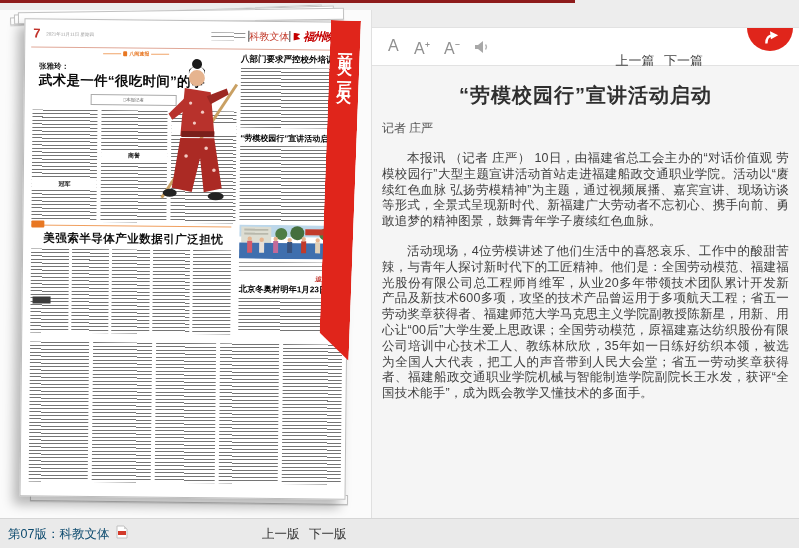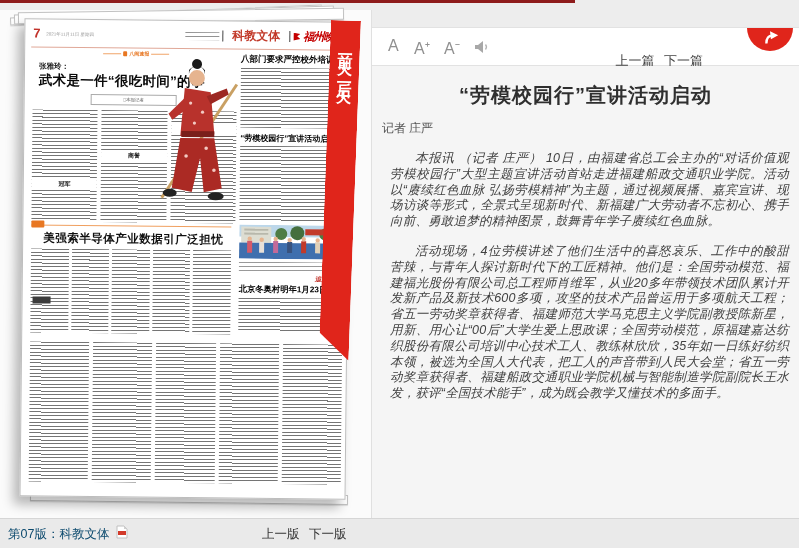--- a/index.html
+++ b/index.html
@@ -28,22 +28,22 @@
   
   .paper{position:absolute;left:22px;top:20px;width:326px;height:478px;background:#fff;
          border:1px solid #bdbdbd;transform:rotate(.6deg);z-index:2;
          box-shadow:-6px 8px 12px rgba(0,0,0,.28);box-sizing:border-box;cursor:pointer;}
   .np-header{position:absolute;left:8px;top:5px;right:6px;height:20px;}
   .np-pageno{position:absolute;left:0;top:1px;font-size:13px;font-weight:bold;color:#c2332b;}
   .np-date{position:absolute;left:13px;top:7px;font-size:4.5px;color:#9a9a9a;white-space:nowrap;}
   .np-right{position:absolute;right:0;top:2px;display:flex;align-items:center;gap:3px;}
   .np-tiny-greek{width:34px;height:8px;
      background:repeating-linear-gradient(180deg,rgba(120,120,120,.8) 0,rgba(120,120,120,.8) 1px,transparent 1px,transparent 4px);}
-  .np-bracket{border-left:1px solid #444;border-right:1px solid #444;padding:0 9px;
-              font-size:12px;font-weight:bold;color:#c23a2a;line-height:11px;height:11px;}
+  .np-bracket{border-left:1px solid #444;border-right:1px solid #444;padding:0 0;
+              font-size:10px;font-weight:normal;color:#c23a2a;line-height:11px;height:11px;}
   .flag-icon{width:7px;height:8px;background:#c40000;
              clip-path:polygon(0 0,100% 15%,55% 45%,100% 80%,0 100%,0 0);}
   .np-masthead{font-size:11px;font-weight:bold;font-style:italic;color:#c40000;
                font-family:"DejaVu Serif",serif;letter-spacing:-1px;}
   .np-rule{position:absolute;left:6px;right:6px;top:27px;height:1px;background:#e0a898;}
 
   
   .greek{background:repeating-linear-gradient(180deg,rgba(70,70,70,.75) 0,rgba(70,70,70,.75) 1px,transparent 1px,transparent 3.5px);}
   .greek-light{background:repeating-linear-gradient(180deg,rgba(110,110,110,.7) 0,rgba(110,110,110,.7) 1px,transparent 1px,transparent 4px);}
 
@@ -106,22 +106,22 @@
   .speaker{position:absolute;left:102px;top:12px;cursor:pointer;}
   .art-nav{position:absolute;right:96px;top:24px;font-size:13px;color:#444;}
   .art-nav span{cursor:pointer;margin-left:6px;}
   .reader-logo{position:absolute;right:6px;top:0;width:46px;height:23px;background:#e0251b;
                border-radius:0 0 23px 23px;cursor:pointer;display:flex;justify-content:center;}
   .article-area{position:absolute;left:372px;top:66px;width:427px;height:452px;background:#f5f5f5;
                 box-sizing:border-box;padding:16px 10px 0 10px;}
   .article-title{margin:0;text-align:center;font-size:20px;font-weight:bold;color:#2f2f2f;letter-spacing:1px;}
   .article-byline{margin-top:11px;text-align:left;font-size:12px;color:#555;
                   font-family:"Liberation Serif",serif;}
-  .article-area p{margin:14px 0 0 8px;font-size:12.5px;line-height:15.8px;color:#404040;
-                  text-align:justify;text-indent:2em;letter-spacing:.2px;font-style:italic;}
+  .article-area p{margin:14px 0 0 0;font-size:12.5px;line-height:15.8px;color:#404040;
+                  text-align:justify;text-indent:2em;letter-spacing:.2px;}
 </style>
 </head>
 <body>
 
 <div class="canvas">
 
   <div class="top-line"></div>
   <div class="left-panel"></div>
   <div class="v-divider"></div>
 

